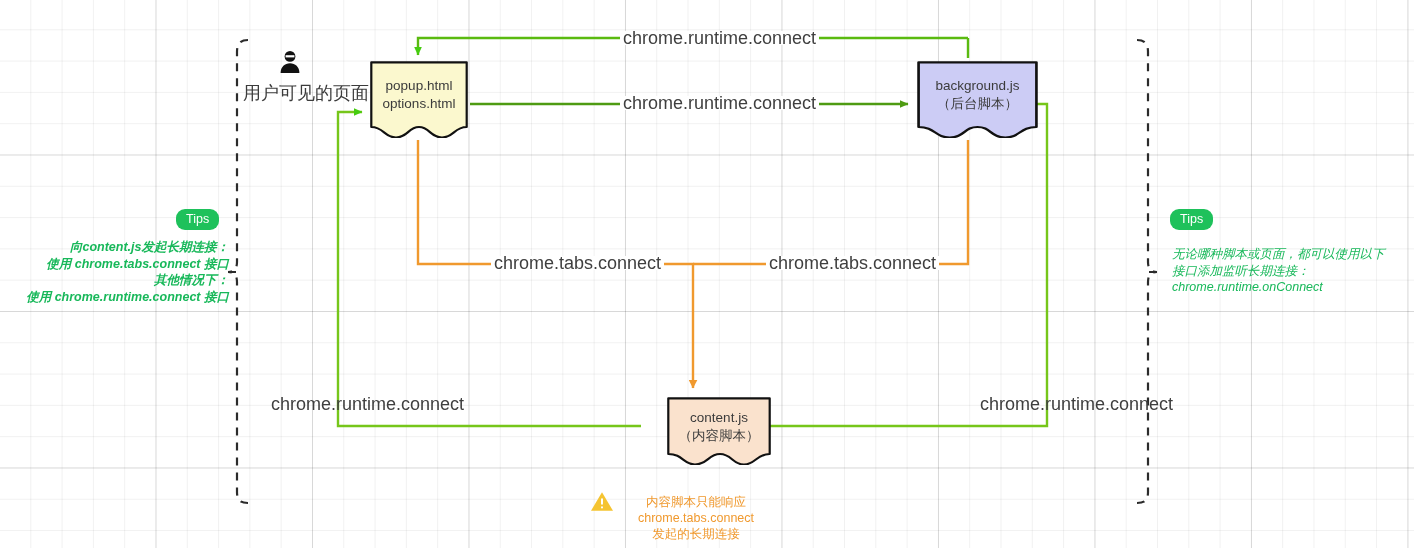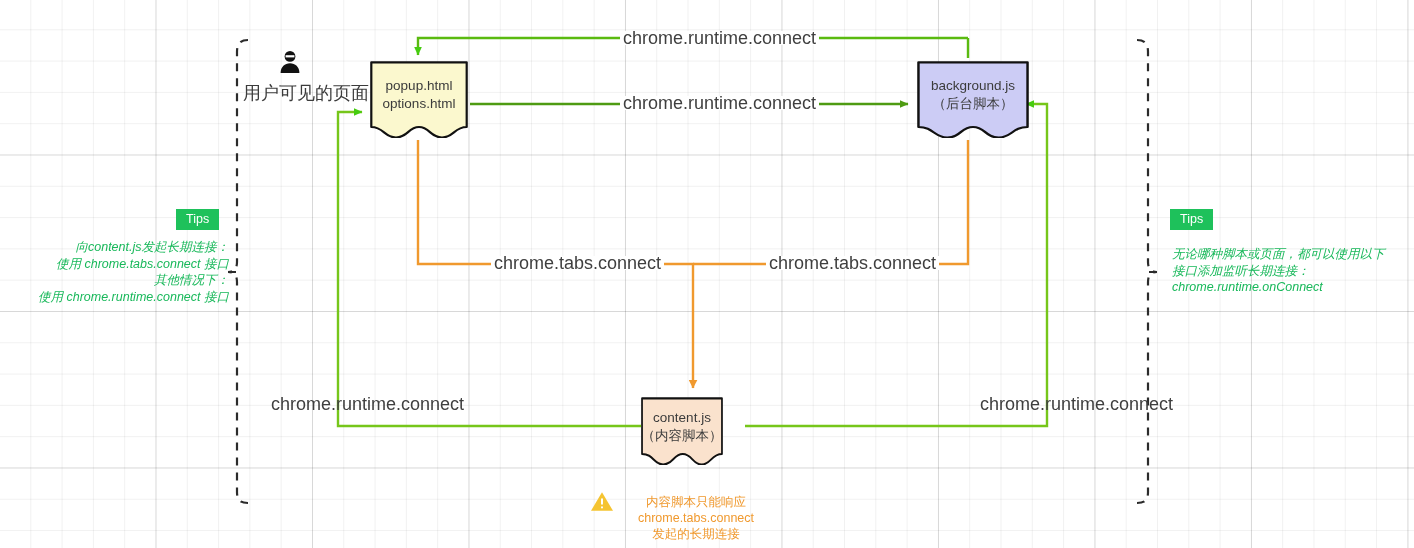--- a/index.html
+++ b/index.html
@@ -69,34 +69,34 @@
     background: #ffffff;
     padding: 0 3px;
     white-space: nowrap;
     line-height: 14px;
   }
   .tips-badge {
     position: absolute;
     background: #1ec15b;
     color: #ffffff;
     font-size: 12.5px;
-    border-radius: 0;
+    border-radius: 9px;
     padding: 3px 10px 4px 10px;
     line-height: 14px;
   }
   .tips-text {
     position: absolute;
     color: #18b85a;
     font-style: italic;
     font-size: 12.5px;
     line-height: 16.5px;
     white-space: pre-line;
   }
   .tips-text.right-tips { text-align: left; }
-  .tips-text.left-tips { text-align: right; }
+  .tips-text.left-tips { text-align: right; font-weight: bold; }
   .user-caption {
     position: absolute;
     font-size: 18px;
     color: #3b3b3b;
     white-space: nowrap;
   }
   .user-icon {
     position: absolute;
   }
   .warn-note {
@@ -176,31 +176,31 @@
   <div class="node" style="left:370px; top:61px; width:98px; height:77px;">
     <svg class="node-svg" viewBox="0 0 98 77" preserveAspectRatio="none">
       <path d="M1.3,1.3 L96.7,1.3 L96.7,66 C84,66 84,76.5 72,76.5
                C60,76.5 60,66 49,66 C38,66 38,76.5 26,76.5
                C14,76.5 14,66 1.3,66 Z" fill="#fbf8ce" stroke="#111111" stroke-width="2.2" stroke-linejoin="round"></path>
     </svg>
     <div class="node-label" style="transform:translateY(-64%);">popup.html
 options.html</div>
   </div>
 
-  <div class="node" style="left:917px; top:61px; width:112px; height:77px;">
+  <div class="node" style="left:917px; top:61px; width:121px; height:77px;">
     <svg class="node-svg" viewBox="0 0 100 77" preserveAspectRatio="none">
       <path d="M1.3,1.3 L98.7,1.3 L98.7,66 C85,66 85,76.5 73,76.5
                C61,76.5 61,66 50,66 C39,66 39,76.5 27,76.5
                C15,76.5 15,66 1.3,66 Z" fill="#ccccf5" stroke="#111111" stroke-width="2.2" stroke-linejoin="round"></path>
     </svg>
     <div class="node-label" style="transform:translateY(-64%);">background.js
 （后台脚本）</div>
   </div>
 
-  <div class="node" style="left:641px; top:397px; width:82px; height:68px;">
+  <div class="node" style="left:667px; top:397px; width:104px; height:68px;">
     <svg class="node-svg" viewBox="0 0 104 68" preserveAspectRatio="none">
       <path d="M1.3,1.3 L102.7,1.3 L102.7,57 C89,57 89,67.5 77,67.5
                C65,67.5 65,57 53,57 C41,57 41,67.5 28,67.5
                C16,67.5 16,57 1.3,57 Z" fill="#fae2cd" stroke="#111111" stroke-width="2.2" stroke-linejoin="round"></path>
     </svg>
     <div class="node-label" style="transform:translateY(-62%);">content.js
 （内容脚本）</div>
   </div>
 
   <div class="edge-label" style="left:620px; top:31px;">chrome.runtime.connect</div>

